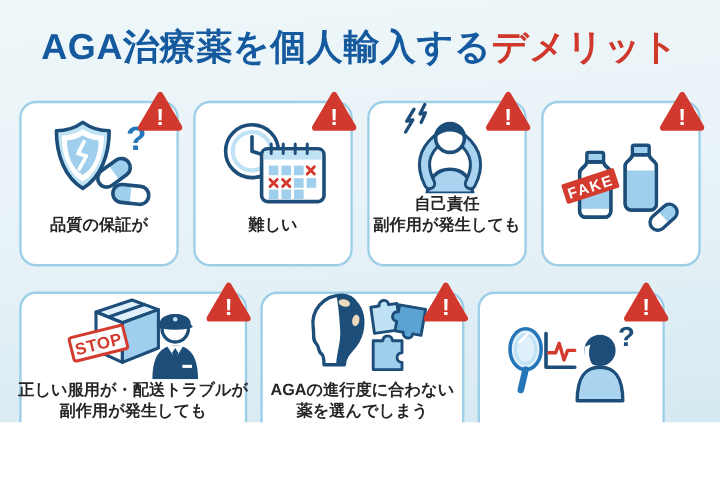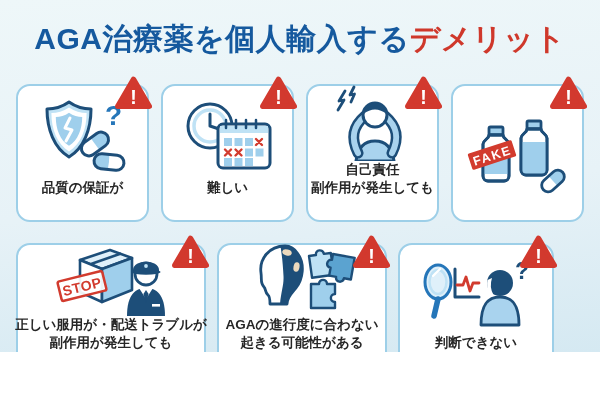--- a/index.html
+++ b/index.html
@@ -236,21 +236,21 @@
           <g transform="translate(86,14) rotate(10)">
             <path d="M0 0 H22 V22 H15 C15 27.5 7 27.5 7 22 H0 V14 C-5.5 14 -5.5 6 0 6 Z" fill="#5ba3d0" stroke="#1d4e79" stroke-width="2.4" stroke-linejoin="round"></path>
           </g>
           <g transform="translate(64,44)">
             <path d="M0 0 H8 C8 -5.5 16 -5.5 16 0 H24 V10 C18.5 10 18.5 18 24 18 V24 H0 Z" fill="#9fcfec" stroke="#1d4e79" stroke-width="2.4" stroke-linejoin="round"></path>
           </g>
         </svg>
       </div>
       <div class="caption">
         <span class="ln">AGAの進行度に合わない</span>
-        <span class="ln">起きる可能性がある</span>
+        <span class="ln">薬を選んでしまう</span>
       </div>
     </div>
 
     <div class="card c7">
       <div class="badge">
         <svg viewBox="0 0 36 33" width="37" height="34">
           <path d="M18 3 L33.5 29.5 L2.5 29.5 Z" fill="#d2392e" stroke="#d2392e" stroke-width="5" stroke-linejoin="round"></path>
           <text x="18" y="27" text-anchor="middle" font-size="19" font-weight="bold" fill="#ffffff">!</text>
         </svg>
       </div>
@@ -262,18 +262,17 @@
           <line x1="17" y1="44" x2="13" y2="61" stroke="#2576b9" stroke-width="5.5" stroke-linecap="round"></line>
           <path d="M34 14 V42 H58" fill="none" stroke="#1d4e79" stroke-width="3" stroke-linecap="round" stroke-linejoin="round"></path>
           <path d="M36 30 h6 l3 -8 l4 14 l3 -8 h6" fill="none" stroke="#d23b2e" stroke-width="2.8" stroke-linecap="round" stroke-linejoin="round"></path>
           <path d="M60 70 C60 48 68 42 79 42 C90 42 98 48 98 70 Z" fill="#a9d3ee" stroke="#1d4e79" stroke-width="2.8" stroke-linejoin="round"></path>
           <circle cx="79" cy="28" r="13" fill="#1d4e79"></circle>
           <path d="M66.5 25 q-1.5 7 2 13 l4 2 q-4.5 -8 -1.5 -17 z" fill="#ffffff"></path>
           <text x="101" y="24" text-anchor="middle" font-size="23" font-weight="bold" fill="#1d4e79">?</text>
         </svg>
       </div>
       <div class="caption">
-        <span class="ln">判断できない</span>
       </div>
     </div>
   </div>
 
 </div>
 
 </body></html>

